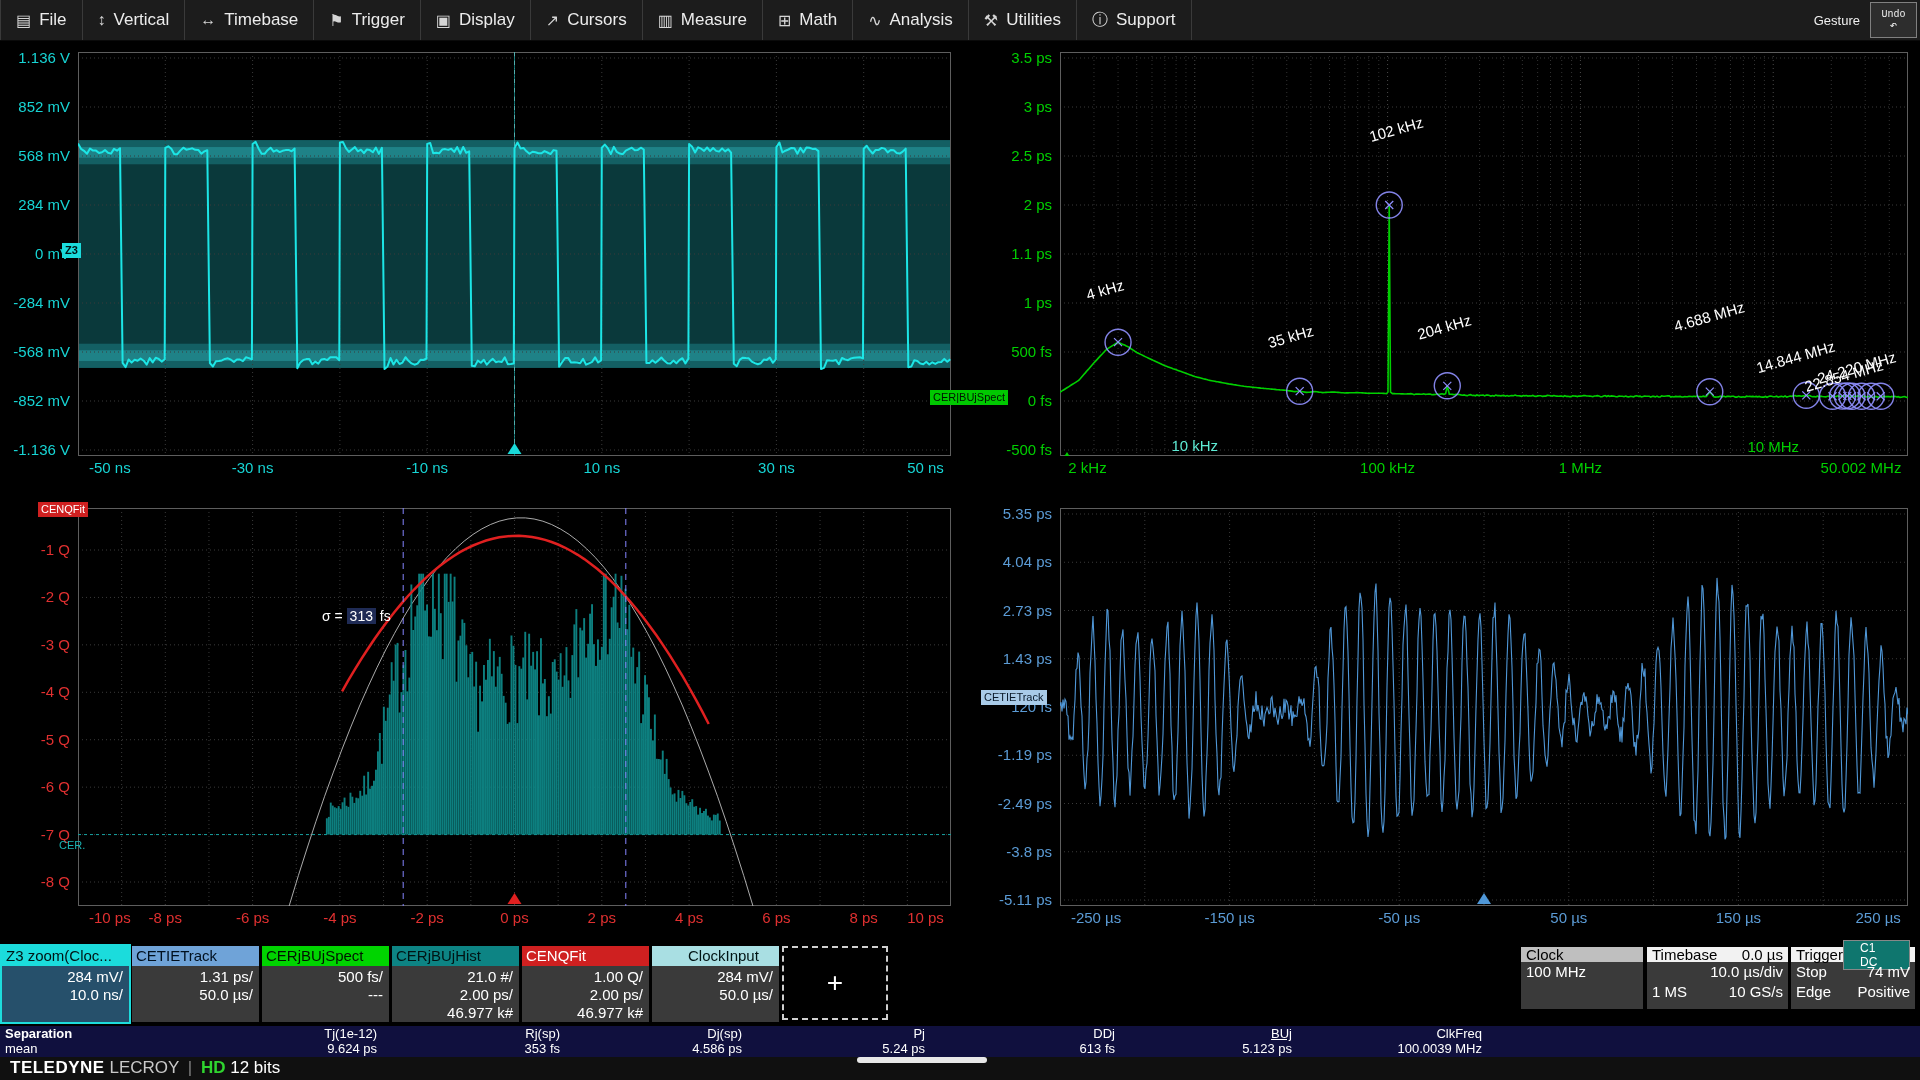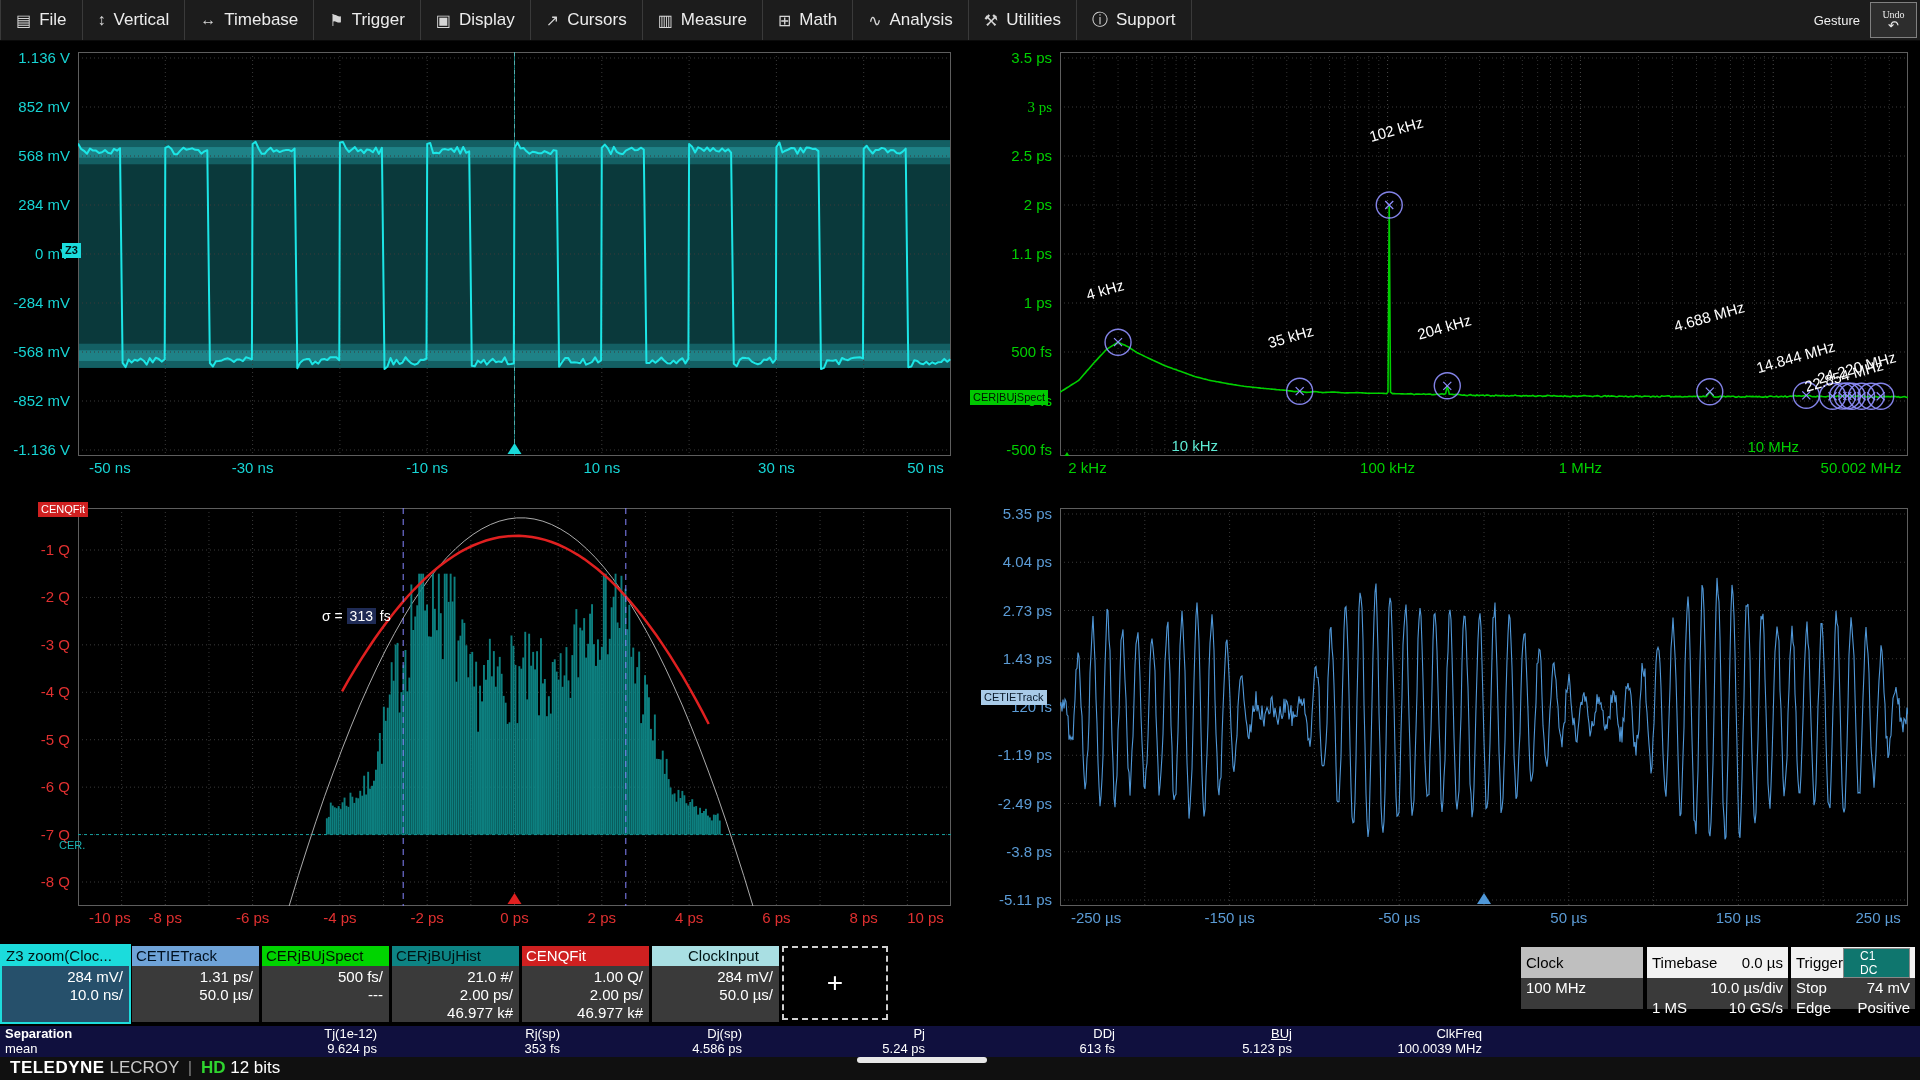--- a/index.html
+++ b/index.html
@@ -9,40 +9,40 @@
     display:flex;align-items:stretch;border-bottom:1px solid #0a0a0a;z-index:30}
   #menu-items{display:flex;align-items:stretch}
   .mitem{display:flex;align-items:center;gap:8px;padding:0 15px;font-size:17px;color:#ececec;
     border-right:1px solid #3a3a3a;cursor:default;white-space:nowrap}
   .mitem:first-child{border-left:1px solid #3a3a3a}
   .mitem .ic{font-size:16px;color:#d5d5d5}
   #menu-right{margin-left:auto;display:flex;align-items:center;gap:10px;padding-right:3px}
   #gesture-label{font-size:13px;color:#f0f0f0}
   #undo-btn{width:47px;height:36px;background:#2d2d2d;border:1px solid #808080;color:#eee;
     display:flex;flex-direction:column;align-items:center;justify-content:center;
-    font-size:10px;line-height:11px;padding:12px;cursor:pointer;font-family:Liberation Serif, serif}
+    font-size:10px;line-height:11px;padding:12px;cursor:pointer;font-family:Liberation Mono, monospace}
   #undo-btn .ug{font-size:13px;line-height:12px}
   
   #plots{position:absolute;top:0;left:0;width:1920px;height:1080px}
   .plot{position:absolute}
   .plot svg{display:block}
   .ytick{position:absolute;width:72px;text-align:right;font-size:15px;line-height:18px;white-space:nowrap}
   .xtick{position:absolute;transform:translateX(-50%);font-size:15px;white-space:nowrap}
   .ovl{position:absolute;font-size:11px;line-height:15px;padding:0 3px;white-space:nowrap;z-index:10}
   #sigma-note{position:absolute;font-size:14px;color:#fff;z-index:10;white-space:nowrap}
   #sigma-note .val{background:#1f2b55;padding:0 3px}
   
   .dbox{position:absolute;top:946px;width:127px;height:76px;background:#3a3a3a;cursor:pointer;box-sizing:border-box}
   .dbox .hd{height:20px;font-size:15px;line-height:20px;padding:0 4px;white-space:nowrap;overflow:hidden}
   .dbox .bd{padding:2px 6px 0 2px;text-align:right;font-size:15px;line-height:18px;color:#fff}
   .dbox.sel{outline:2px solid #1ddcdc;background:#26506b}
   #addbox{position:absolute;top:946px;height:74px;background:#000;border:2px dashed #cfcfcf;
     color:#fff;font-size:28px;display:flex;align-items:center;justify-content:center;cursor:pointer;box-sizing:border-box}
   .rbox{position:absolute;top:947px;height:62px;background:#3a3a3a;font-size:15px;cursor:pointer;box-sizing:border-box}
-  .rbox .hd{height:31px;line-height:20px;padding:0 5px;display:flex;justify-content:space-between;align-items:center}
+  .rbox .hd{height:15px;line-height:20px;padding:0 5px;display:flex;justify-content:space-between;align-items:center}
   .rbox .ln{padding:0 5px;line-height:20px;display:flex;justify-content:space-between;color:#fff}
   .badge{background:#0f766e;border:1px solid #888;color:#fff;font-size:12px;line-height:14px;padding:0 16px}
   
   #mtable{position:absolute;top:1026px;left:0;width:1920px;height:31px;background:#10103e;z-index:20}
   .trow{display:flex;height:15px;align-items:center}
   .tcell{font-size:13px;color:#fff;white-space:nowrap}
   .tcell.h0{font-weight:bold}
   
   #statusbar{position:absolute;top:1057px;left:0;width:1920px;height:23px;background:#101010;z-index:20}
   #brand{position:absolute;left:10px;top:1px;font-size:17px;white-space:nowrap}
@@ -257,21 +257,21 @@
         <text x="311.24819050812306" y="90" fill="#fff" font-size="15" transform="rotate(-16 311.24819050812306 90)" font-family="Liberation Sans, sans-serif">102 kHz</text>
         <text x="359.29182628274384" y="287.81" fill="#fff" font-size="15" transform="rotate(-16 359.29182628274384 287.81)" font-family="Liberation Sans, sans-serif">204 kHz</text>
         <text x="615.7843894435258" y="279.69" fill="#fff" font-size="15" transform="rotate(-16 615.7843894435258 279.69)" font-family="Liberation Sans, sans-serif">4.688 MHz</text>
         <text x="698.3014035696028" y="321.31600000000003" fill="#fff" font-size="15" transform="rotate(-16 698.3014035696028 321.31600000000003)" font-family="Liberation Sans, sans-serif">14.844 MHz</text>
         <text x="746.4374434336768" y="340.1" fill="#fff" font-size="15" transform="rotate(-16 746.4374434336768 340.1)" font-family="Liberation Sans, sans-serif">22.854 MHz</text>
         <text x="759.2987239597848" y="331.904" fill="#fff" font-size="15" transform="rotate(-16 759.2987239597848 331.904)" font-family="Liberation Sans, sans-serif">24.220 MHz</text>
         <polygon points="0,411 14,411 7,400" fill="#00d000"></polygon>
       </svg>
     </div>
     <div class="ytick" style="left: 980px; top: 49px; color: rgb(0, 207, 0);">3.5 ps</div>
-    <div class="ytick" style="left: 980px; top: 98px; color: rgb(0, 207, 0); font-family: Liberation Serif, serif;">3 ps</div>
+    <div class="ytick" style="left: 980px; top: 98px; color: rgb(0, 207, 0);">3 ps</div>
     <div class="ytick" style="left: 980px; top: 147px; color: rgb(0, 207, 0);">2.5 ps</div>
     <div class="ytick" style="left: 980px; top: 196px; color: rgb(0, 207, 0);">2 ps</div>
     <div class="ytick" style="left: 980px; top: 245px; color: rgb(0, 207, 0);">1.1 ps</div>
     <div class="ytick" style="left: 980px; top: 294px; color: rgb(0, 207, 0);">1 ps</div>
     <div class="ytick" style="left: 980px; top: 343px; color: rgb(0, 207, 0);">500 fs</div>
     <div class="ytick" style="left: 980px; top: 392px; color: rgb(0, 207, 0);">0 fs</div>
     <div class="ytick" style="left: 980px; top: 441px; color: rgb(0, 207, 0);">-500 fs</div>
     <div class="xtick" style="left: 1087.5px; top: 459px; color: rgb(0, 207, 0);">2 kHz</div>
     <div class="xtick" style="left: 1194.77px; top: 437px; color: #5eead4;">10 kHz</div>
     <div class="xtick" style="left: 1387.59px; top: 459px; color: rgb(0, 207, 0);">100 kHz</div>
@@ -570,21 +570,21 @@
     <div class="ytick" style="left: 980px; top: 794.5px; color: rgb(91, 155, 213);">-2.49 ps</div>
     <div class="ytick" style="left: 980px; top: 842.75px; color: rgb(91, 155, 213);">-3.8 ps</div>
     <div class="ytick" style="left: 980px; top: 891px; color: rgb(91, 155, 213);">-5.11 ps</div>
     <div class="xtick" style="left: 1096.1px; top: 909px; color: rgb(91, 155, 213);">-250 µs</div>
     <div class="xtick" style="left: 1229.6px; top: 909px; color: rgb(91, 155, 213);">-150 µs</div>
     <div class="xtick" style="left: 1399.2px; top: 909px; color: rgb(91, 155, 213);">-50 µs</div>
     <div class="xtick" style="left: 1568.8px; top: 909px; color: rgb(91, 155, 213);">50 µs</div>
     <div class="xtick" style="left: 1738.4px; top: 909px; color: rgb(91, 155, 213);">150 µs</div>
     <div class="xtick" style="left: 1878.2px; top: 909px; color: rgb(91, 155, 213);">250 µs</div>
     <div class="ovl" style="left: 62px; top: 243px; background: rgb(27, 220, 220); color: rgb(0, 20, 20); font-weight: bold;">Z3</div>
-    <div class="ovl" style="left: 970px; top: 390px; background: rgb(0, 200, 0); color: rgb(0, 20, 0);">CER|BUjSpect</div>
+    <div class="ovl" style="left: 930px; top: 390px; background: rgb(0, 200, 0); color: rgb(0, 20, 0);">CER|BUjSpect</div>
     <div class="ovl" style="left: 38px; top: 502px; background: rgb(207, 32, 32); color: rgb(255, 255, 255);">CENQFit</div>
     <div class="ovl" style="left: 56px; top: 838px; color: rgb(26, 180, 180);">CER.</div>
     <div class="ovl" style="left: 981px; top: 690px; background: rgb(169, 203, 232); color: rgb(10, 26, 42);">CETIETrack</div>
     <div id="sigma-note" style="left: 322px; top: 608px;"><span>σ = </span><span class="val">313</span><span> fs</span></div>
   </div>
 
 <div id="descriptor-row">
     <div class="dbox sel" style="left: 2px;">
       <div class="hd" style="background: rgb(27, 220, 220); color: rgb(0, 20, 20);">Z3 zoom(Cloc...</div>
       <div class="bd">

